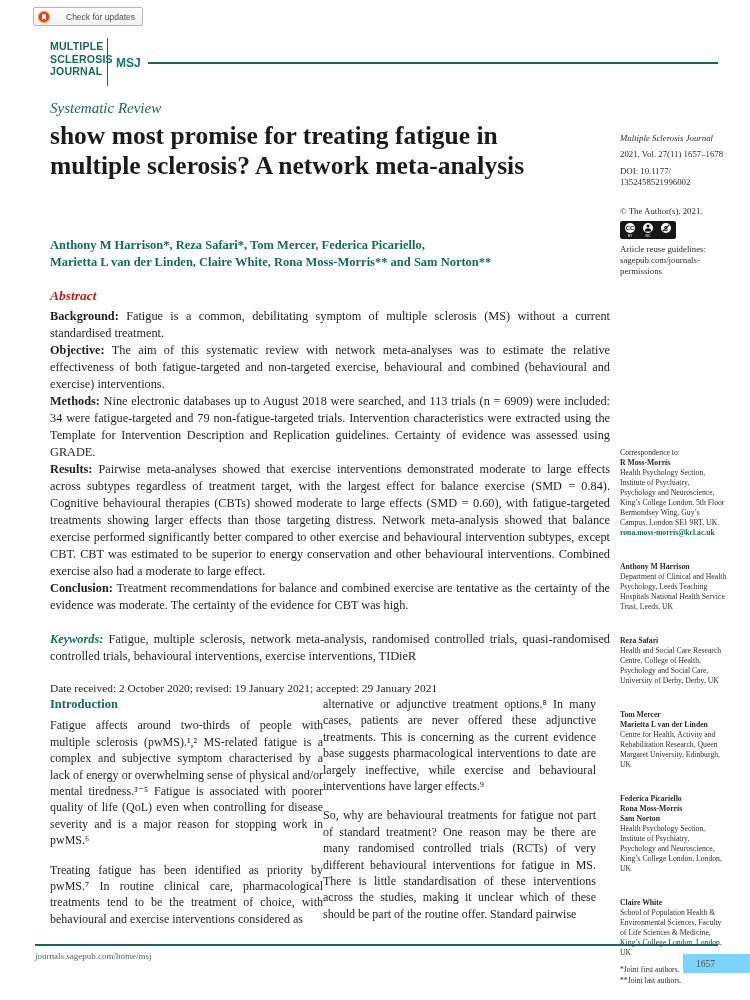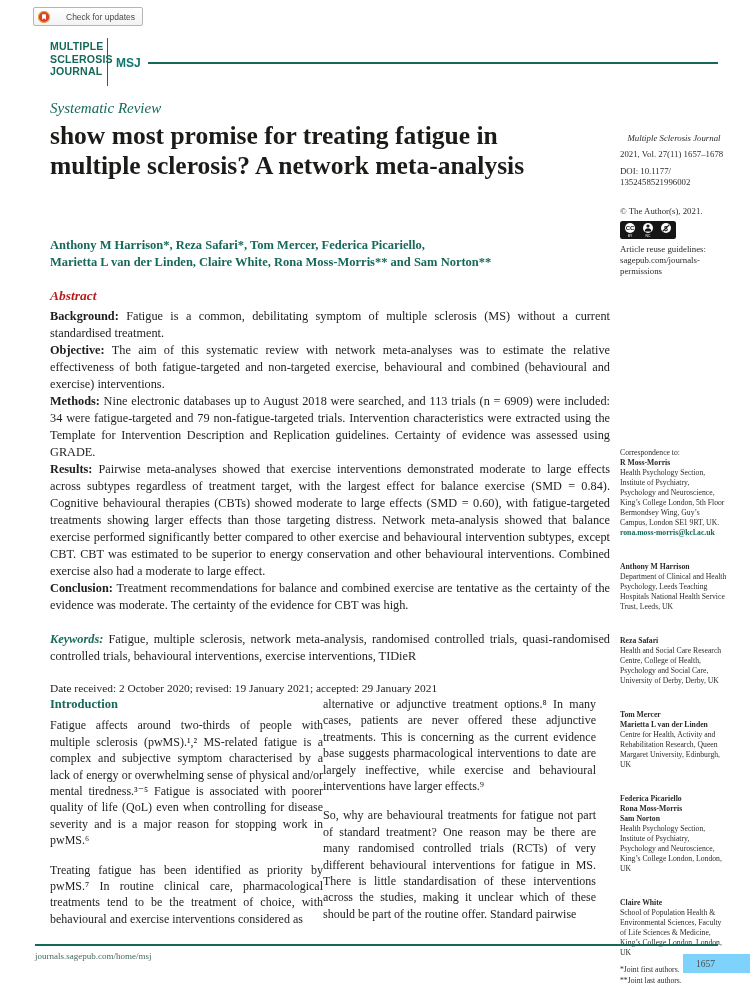--- a/index.html
+++ b/index.html
@@ -26,21 +26,21 @@
     font-family:"Liberation Sans","DejaVu Sans",sans-serif; font-weight:bold; font-size:12px; }
   .masthead-rule{ position:absolute; left:148px; top:62px; width:570px; height:1.5px; background:#16695a; }
   
   .kicker{ position:absolute; left:50px; top:100px; font-style:italic; font-size:15px; color:#16695a; }
   .title{ position:absolute; left:50px; top:121px; width:566px;
     font-size:25.5px; font-weight:bold; line-height:30px; color:#1b1b19; }
   .authors{ position:absolute; left:50px; top:237px; width:566px;
     color:#16695a; font-weight:bold; font-size:12.5px; line-height:16.5px; }
   
   .meta{ position:absolute; left:620px; top:133px; width:108px; font-size:8.8px; line-height:11px; color:#2b2b2b; }
-  .meta .journal-name{ font-style:italic; margin-bottom:5px;text-align:center; }
+  .meta .journal-name{ font-style:italic; margin-bottom:5px; }
   .meta .volume{ margin-bottom:6px; }
   .meta .doi{ margin-bottom:18px; }
   .meta .copyright{ margin-bottom:4px; }
   .meta .cc-badge{ display:block; margin-bottom:5px; cursor:pointer; }
   
   .abstract{ position:absolute; left:50px; top:287px; width:560px;
     font-size:12.3px; line-height:17px; text-align:justify; color:#1d1d1b; }
   .abstract h2{ font-size:13.5px; font-style:italic; color:#b91c1c; margin-bottom:4px; text-align:left; }
   .abstract p b{ font-weight:bold; }
   .keywords{ margin-top:17px; }

